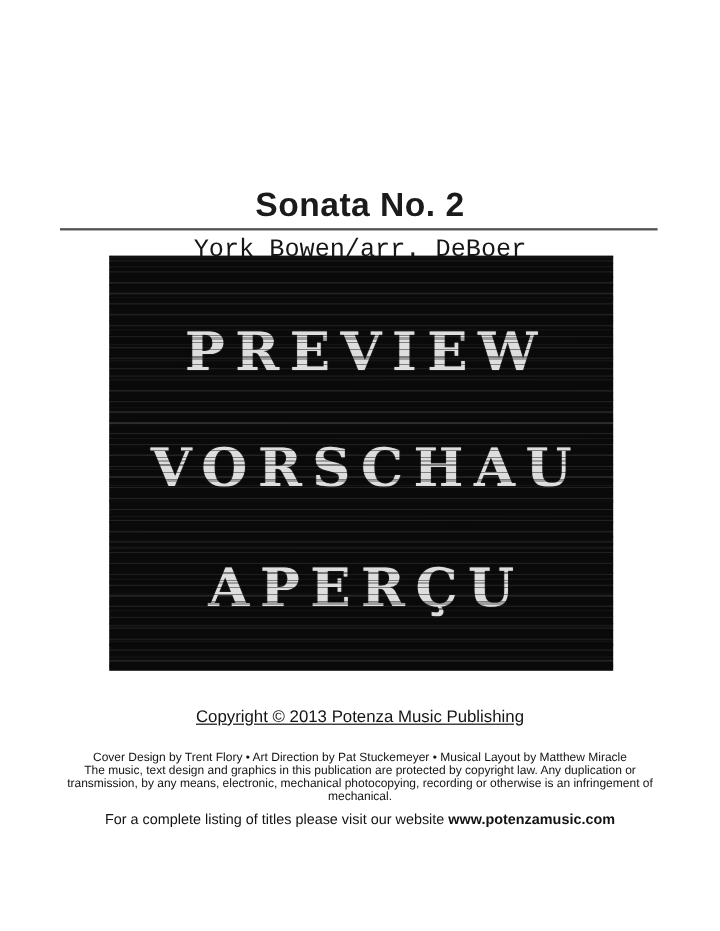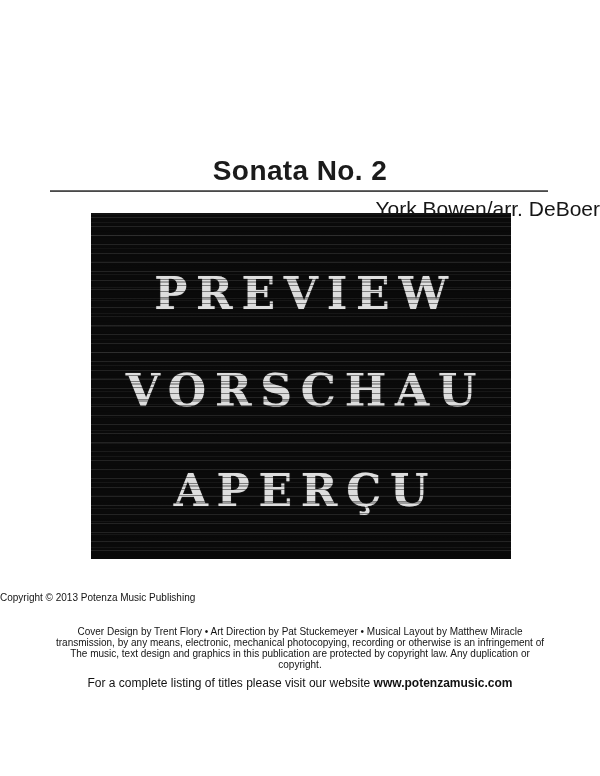--- a/index.html
+++ b/index.html
@@ -9,22 +9,22 @@
   }
   .title {
     position:absolute; top:155px; left:0; width:100%; text-align:center;
     font-size:28px; line-height:32px; font-weight:700; letter-spacing:0.4px; color:#1b1b1b;
   }
   .rule {
     position:absolute; top:190px; left:50px; width:498px; height:2px;
     background:linear-gradient(#787878,#3a3a3a);
   }
   .composer {
-    position:absolute; top:196px; left:0; width:100%; text-align:right;
-    font-size:21px; line-height:25px; font-weight:500; color:#161616;
+    position:absolute; top:196px; left:0; width:100%; text-align:center;
+    font-size:21px; line-height:25px; font-weight:500; color:#161616;font-family:Liberation Mono, monospace;
   }
   .preview-box {
     position:absolute; top:213px; left:91px; width:420px; height:346px;
     background:#0a0a0a;
   }
   .scan-under {
     position:absolute; top:0; left:0; right:0; bottom:0;
     background-image:
       repeating-linear-gradient(to bottom, rgba(175,175,175,0.15) 0px, rgba(175,175,175,0.15) 1px, transparent 1px, transparent 9px),
       repeating-linear-gradient(to bottom, rgba(150,150,150,0.09) 0px, rgba(150,150,150,0.09) 1px, transparent 1px, transparent 13px);
@@ -39,22 +39,22 @@
   .preview-word {
     position:absolute; left:0; width:100%; text-align:center;
     font-family:"DejaVu Serif", serif; font-weight:bold;
     font-size:44px; line-height:48px; letter-spacing:0.2em; padding-left:0.2em;
     box-sizing:border-box; color:#dedede; text-shadow:0 0 1px #6f6f6f;
   }
   .word-en { top:57px; }
   .word-de { top:154px; }
   .word-fr { top:254px; }
   .copyright-block {
-    position:absolute; top:592px; left:0; width:100%; 
-    font-size:10px; line-height:11.5px; color:#141414;
+    position:absolute; top:592px; left:0; width:100%; text-align:center;
+    font-size:14px; line-height:11.5px; color:#141414;text-decoration:underline;
   }
   .credits-block {
     position:absolute; top:626px; left:0; width:100%; text-align:center;
     font-size:10px; line-height:11px; color:#141414;
   }
   .website-line {
     position:absolute; top:676px; left:0; width:100%; text-align:center;
     font-size:12px; line-height:15px; color:#121212;
   }
   .website-url { font-weight:bold; }
@@ -77,20 +77,20 @@
     <div class="preview-word word-fr" style="color: rgb(222, 222, 222);">APERÇU</div>
     <div class="scan-over"></div>
   </div>
 
   <div class="copyright-block">
     <div>Copyright © 2013 Potenza Music Publishing</div>
   </div>
 
   <div class="credits-block">
     <div>Cover Design by Trent Flory • Art Direction by Pat Stuckemeyer • Musical Layout by Matthew Miracle</div>
+    <div>The music, text design and graphics in this publication are protected by copyright law.  Any duplication or</div>
     <div>transmission, by any means, electronic, mechanical photocopying, recording or otherwise is an infringement of</div>
-    <div>The music, text design and graphics in this publication are protected by copyright law.  Any duplication or</div>
-    <div>copyright.</div>
+    <div>mechanical.</div>
   </div>
 
   <div class="website-line"><span>For a complete listing of titles please visit our website </span><span class="website-url">www.potenzamusic.com</span></div>
 
 </div>
 
 </body></html>

